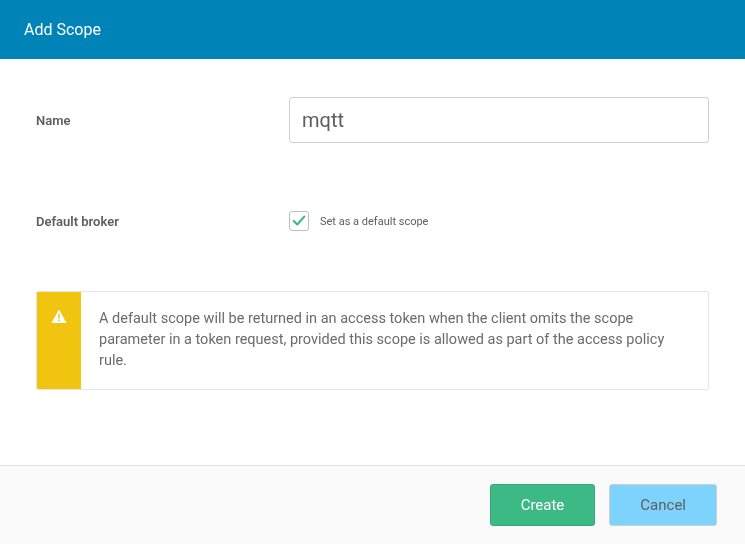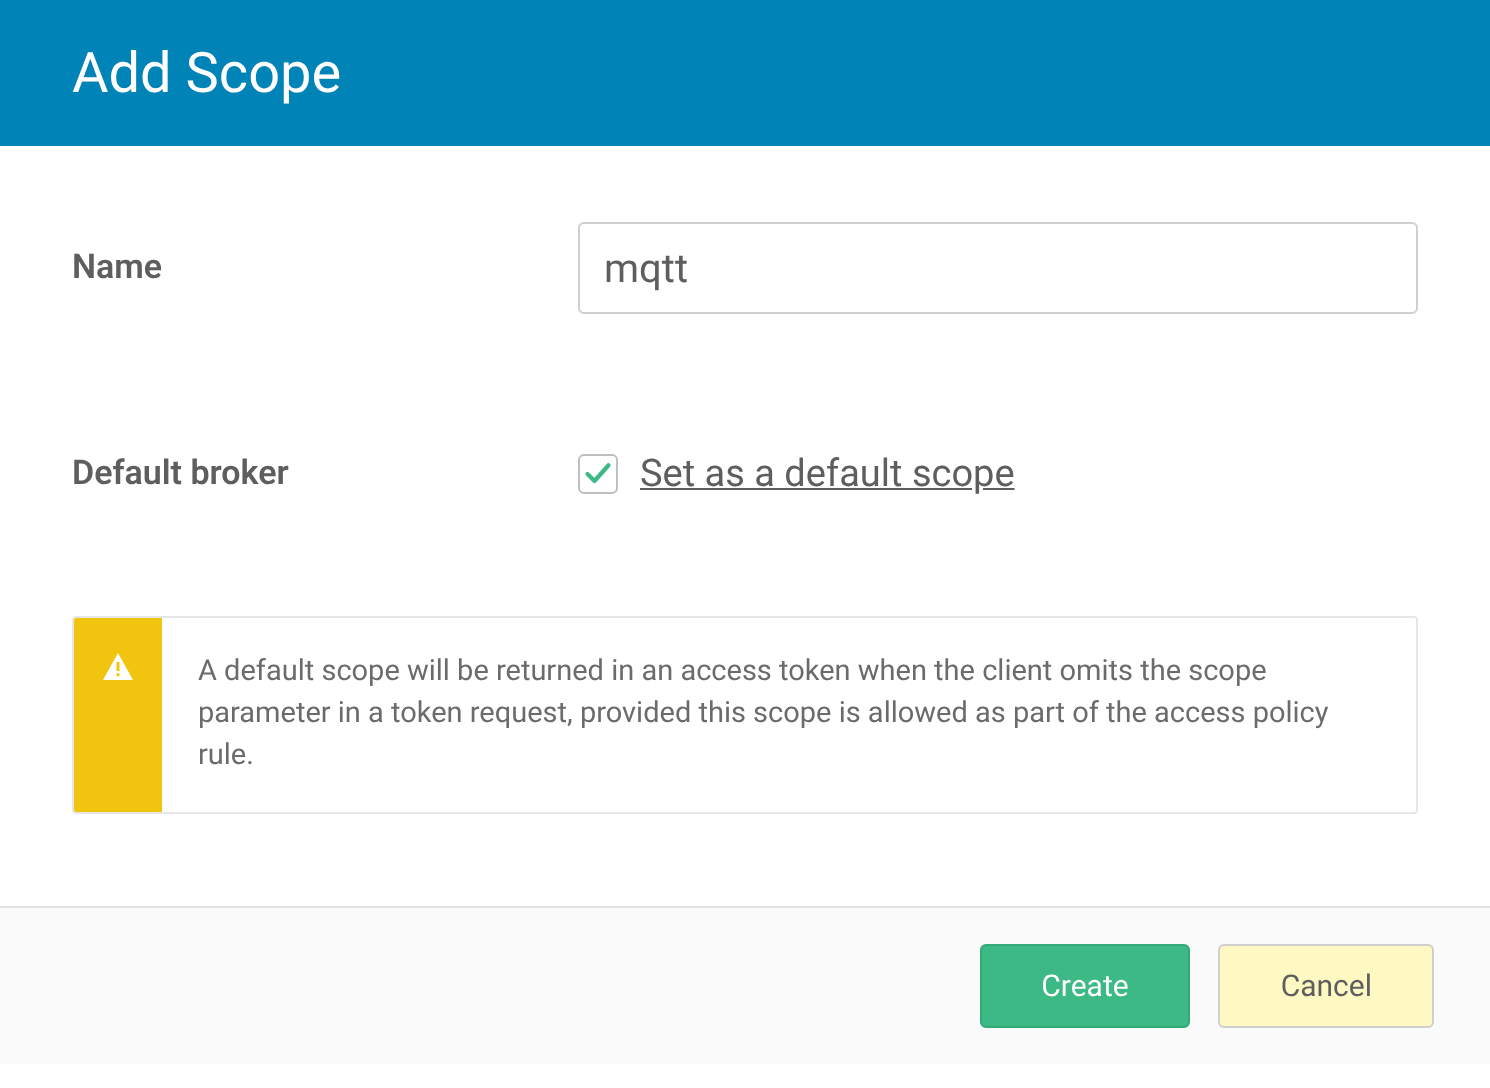--- a/index.html
+++ b/index.html
@@ -10,39 +10,39 @@
     body {
       font-family: -apple-system, BlinkMacSystemFont, "Segoe UI", Roboto, Helvetica, Arial, sans-serif;
       background: #fff;
       width: 745px;
       height: 544px;
       overflow: hidden;
     }
     .dialog-header {
       background: #0083b7;
       color: #fff;
-      padding: 20px 36px;
-      font-size: 28px;
+      padding: 20px 24px;
+      font-size: 16px;
       font-weight: 400;
     }
     .dialog-body {
       padding: 38px 36px 30px 36px;
     }
     .form-row {
       display: flex;
       align-items: center;
       margin-bottom: 30px;
     }
     .form-row.tall {
       margin-bottom: 34px;
     }
     .form-label {
       width: 253px;
       color: #5e5e5e;
-      font-size: 17px;
+      font-size: 13px;
       font-weight: 600;
       flex-shrink: 0;
     }
     .form-input {
       flex: 1;
       padding: 10px 12px;
       border: 1px solid #cfcfcf;
       border-radius: 3px;
       font-size: 20px;
       color: #5e5e5e;
@@ -67,22 +67,21 @@
       flex-shrink: 0;
     }
     .checkbox svg {
       display: none;
     }
     .checkbox.checked svg {
       display: block;
     }
     .checkbox-label {
       color: #5e5e5e;
-      font-size: 19px;
-      text-decoration: underline;
+      font-size: 11px;
     }
     .info-banner {
       display: flex;
       border: 1px solid #e6e6e6;
       border-radius: 2px;
       overflow: hidden;
       margin-top: 8px;
     }
     .info-banner-icon {
       background: #f1c40f;
@@ -99,39 +98,39 @@
       line-height: 1.45;
     }
     .dialog-footer {
       border-top: 1px solid #e2e2e2;
       background: #fafafa;
       padding: 18px 28px;
       display: flex;
       justify-content: flex-end;
       gap: 14px;
       position: absolute;
-      bottom: 12px;
+      bottom: 0;
       left: 0;
       right: 0;
     }
     .btn {
       padding: 11px 30px;
       font-size: 15px;
       border-radius: 3px;
       cursor: pointer;
       font-family: inherit;
       border: 1px solid transparent;
     }
     .btn-primary {
       background: #3cb985;
       color: #fff;
       border-color: #35a877;
     }
     .btn-secondary {
-      background: #fef9c3;
+      background: #7dd3fc;
       color: #5e5e5e;
       border: 1px solid #cfcfcf;
     }
     .container {
       position: relative;
       width: 745px;
       height: 544px;
     }
   </style>
 </head>

